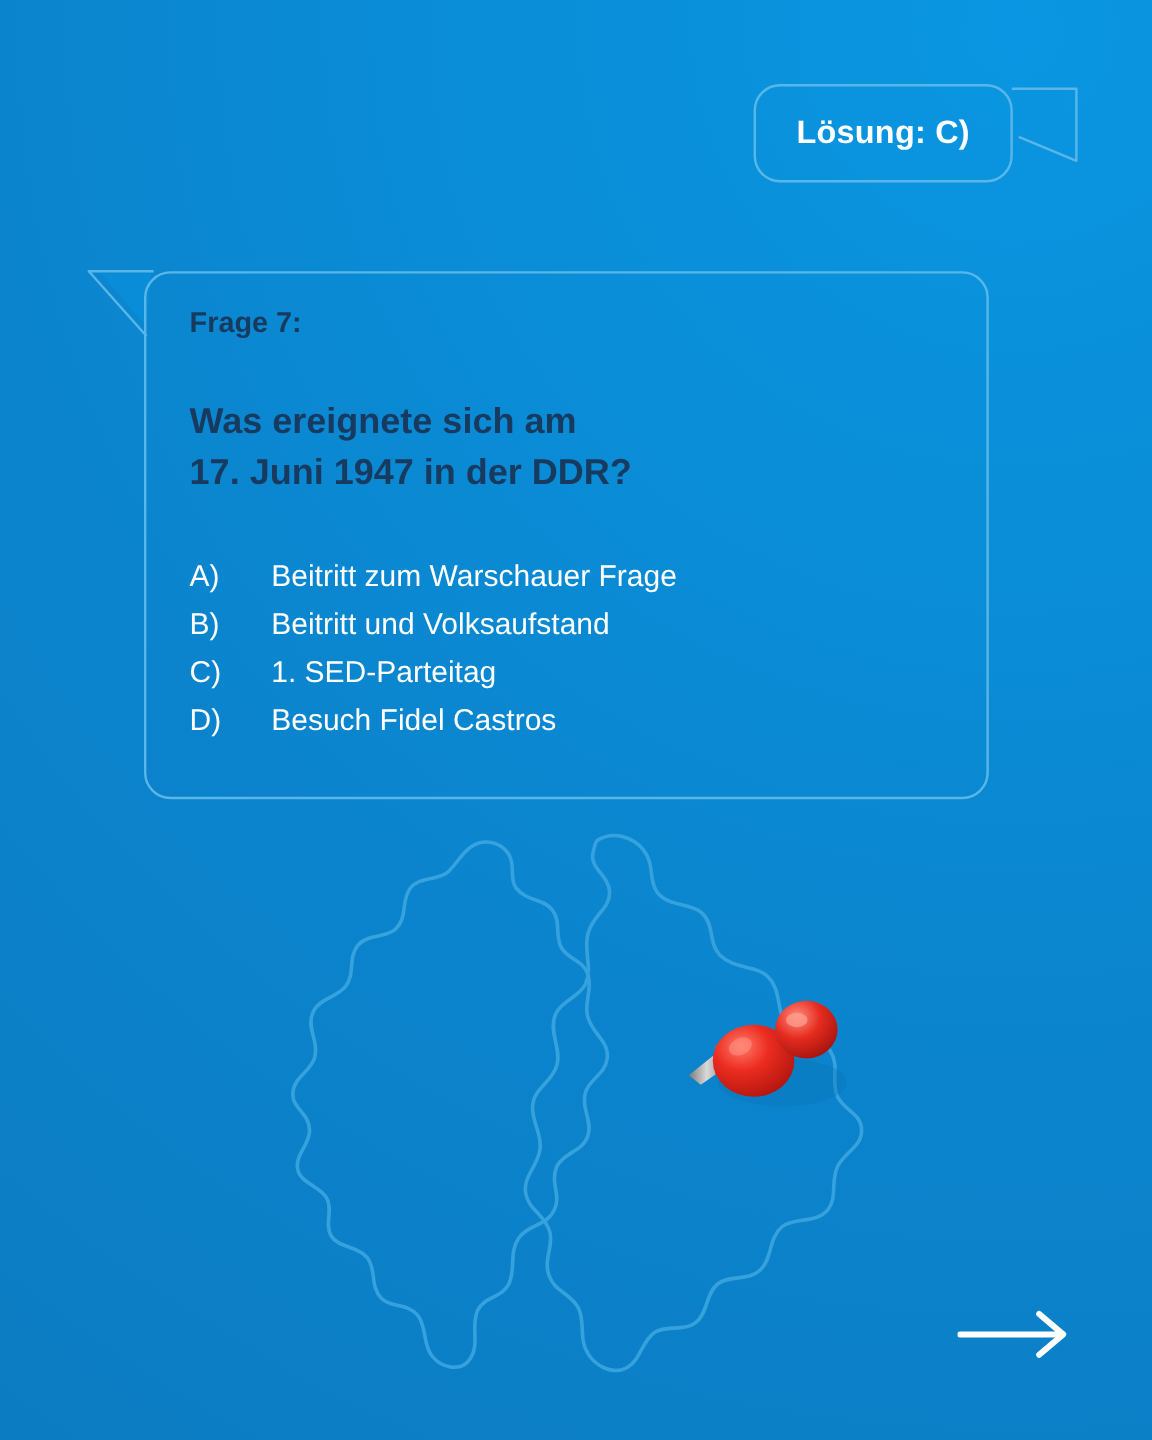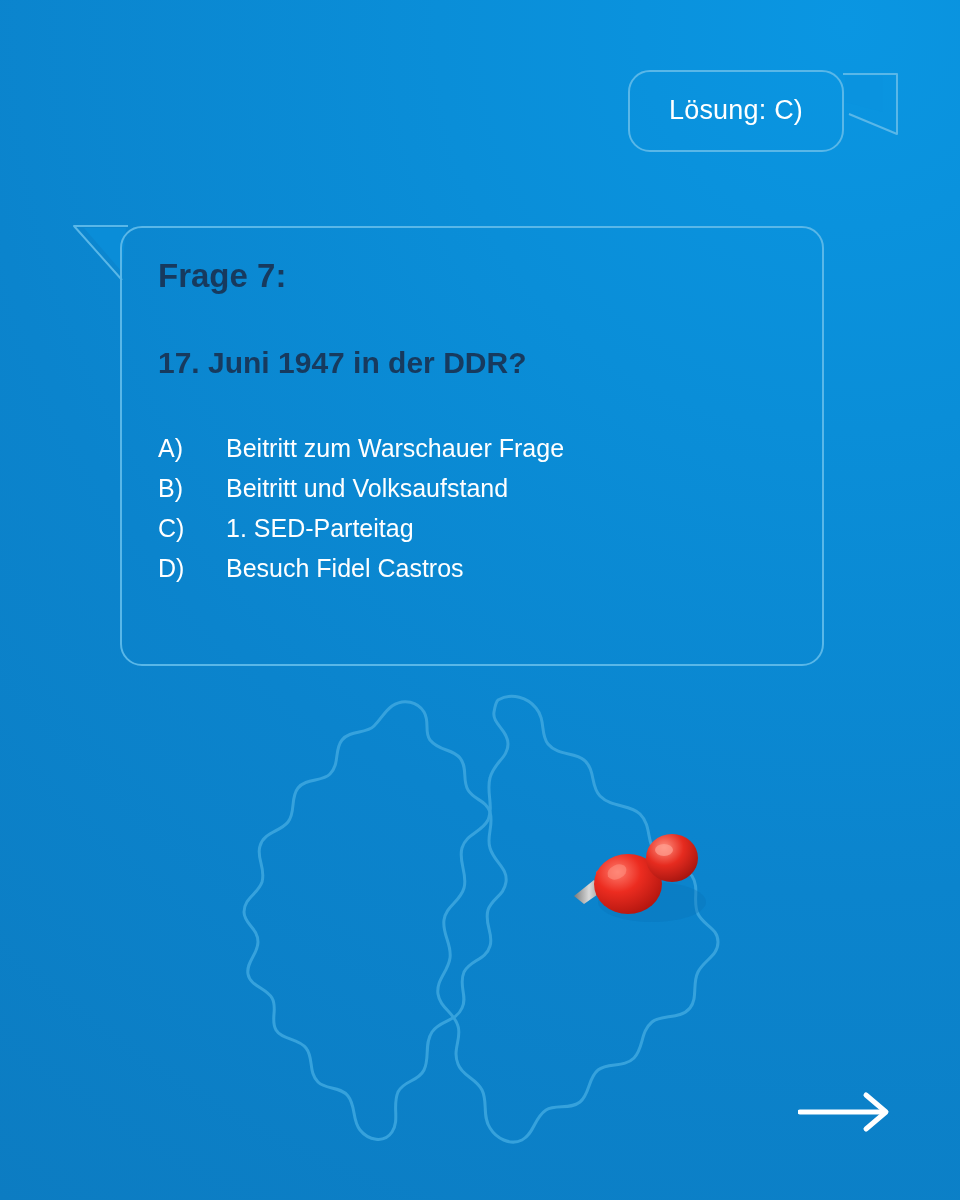--- a/index.html
+++ b/index.html
@@ -50,20 +50,21 @@
     display: flex;
     align-items: center;
     justify-content: center;
   }
   .answer-bubble .label {
     color: #ffffff;
     font-size: 27px;
     letter-spacing: 0.2px;
     line-height: 1;
     padding-bottom: 2px;
+    font-weight: bold;
   }
   .answer-tail {
     position: absolute;
     left: 843px;
     top: 72px;
     width: 58px;
     height: 80px;
   }
   .answer-tail svg { display:block; width:100%; height:100%; }
 
@@ -83,21 +84,21 @@
     position: absolute;
     left: 70px;
     top: 224px;
     width: 60px;
     height: 70px;
   }
   .question-tail svg { display:block; width:100%; height:100%; }
 
   .q-label {
     color: #173a5e;
-    font-size: 33px;
+    font-size: 24px;
     font-weight: bold;
     line-height: 1.2;
     margin: 0 0 46px 0;
   }
   .q-text {
     color: #173a5e;
     font-size: 30px;
     font-weight: bold;
     line-height: 1.42;
     margin: 0 0 44px 0;
@@ -200,20 +201,21 @@
   <div class="question-tail">
     <svg viewBox="0 0 60 70" xmlns="http://www.w3.org/2000/svg" aria-hidden="true">
       <path d="M58 2 L4 2 L52 56" fill="none" stroke="#59b7e8" stroke-width="2" stroke-linejoin="round"></path>
       <path d="M56 4 L14 4 L52 48 Z" fill="#0a8dd8" stroke="none"></path>
     </svg>
   </div>
 
   <div class="question-bubble">
     <p class="q-label">Frage 7:</p>
     <p class="q-text">
+      <span>Was ereignete sich am</span>
       <span>17. Juni 1947 in der DDR?</span>
     </p>
     <ul class="answers">
       <li class="answer-row">
         <span class="answer-key">A)</span>
         <span class="answer-val">Beitritt zum Warschauer Frage</span>
       </li>
       <li class="answer-row">
         <span class="answer-key">B)</span>
         <span class="answer-val">Beitritt und Volksaufstand</span>

